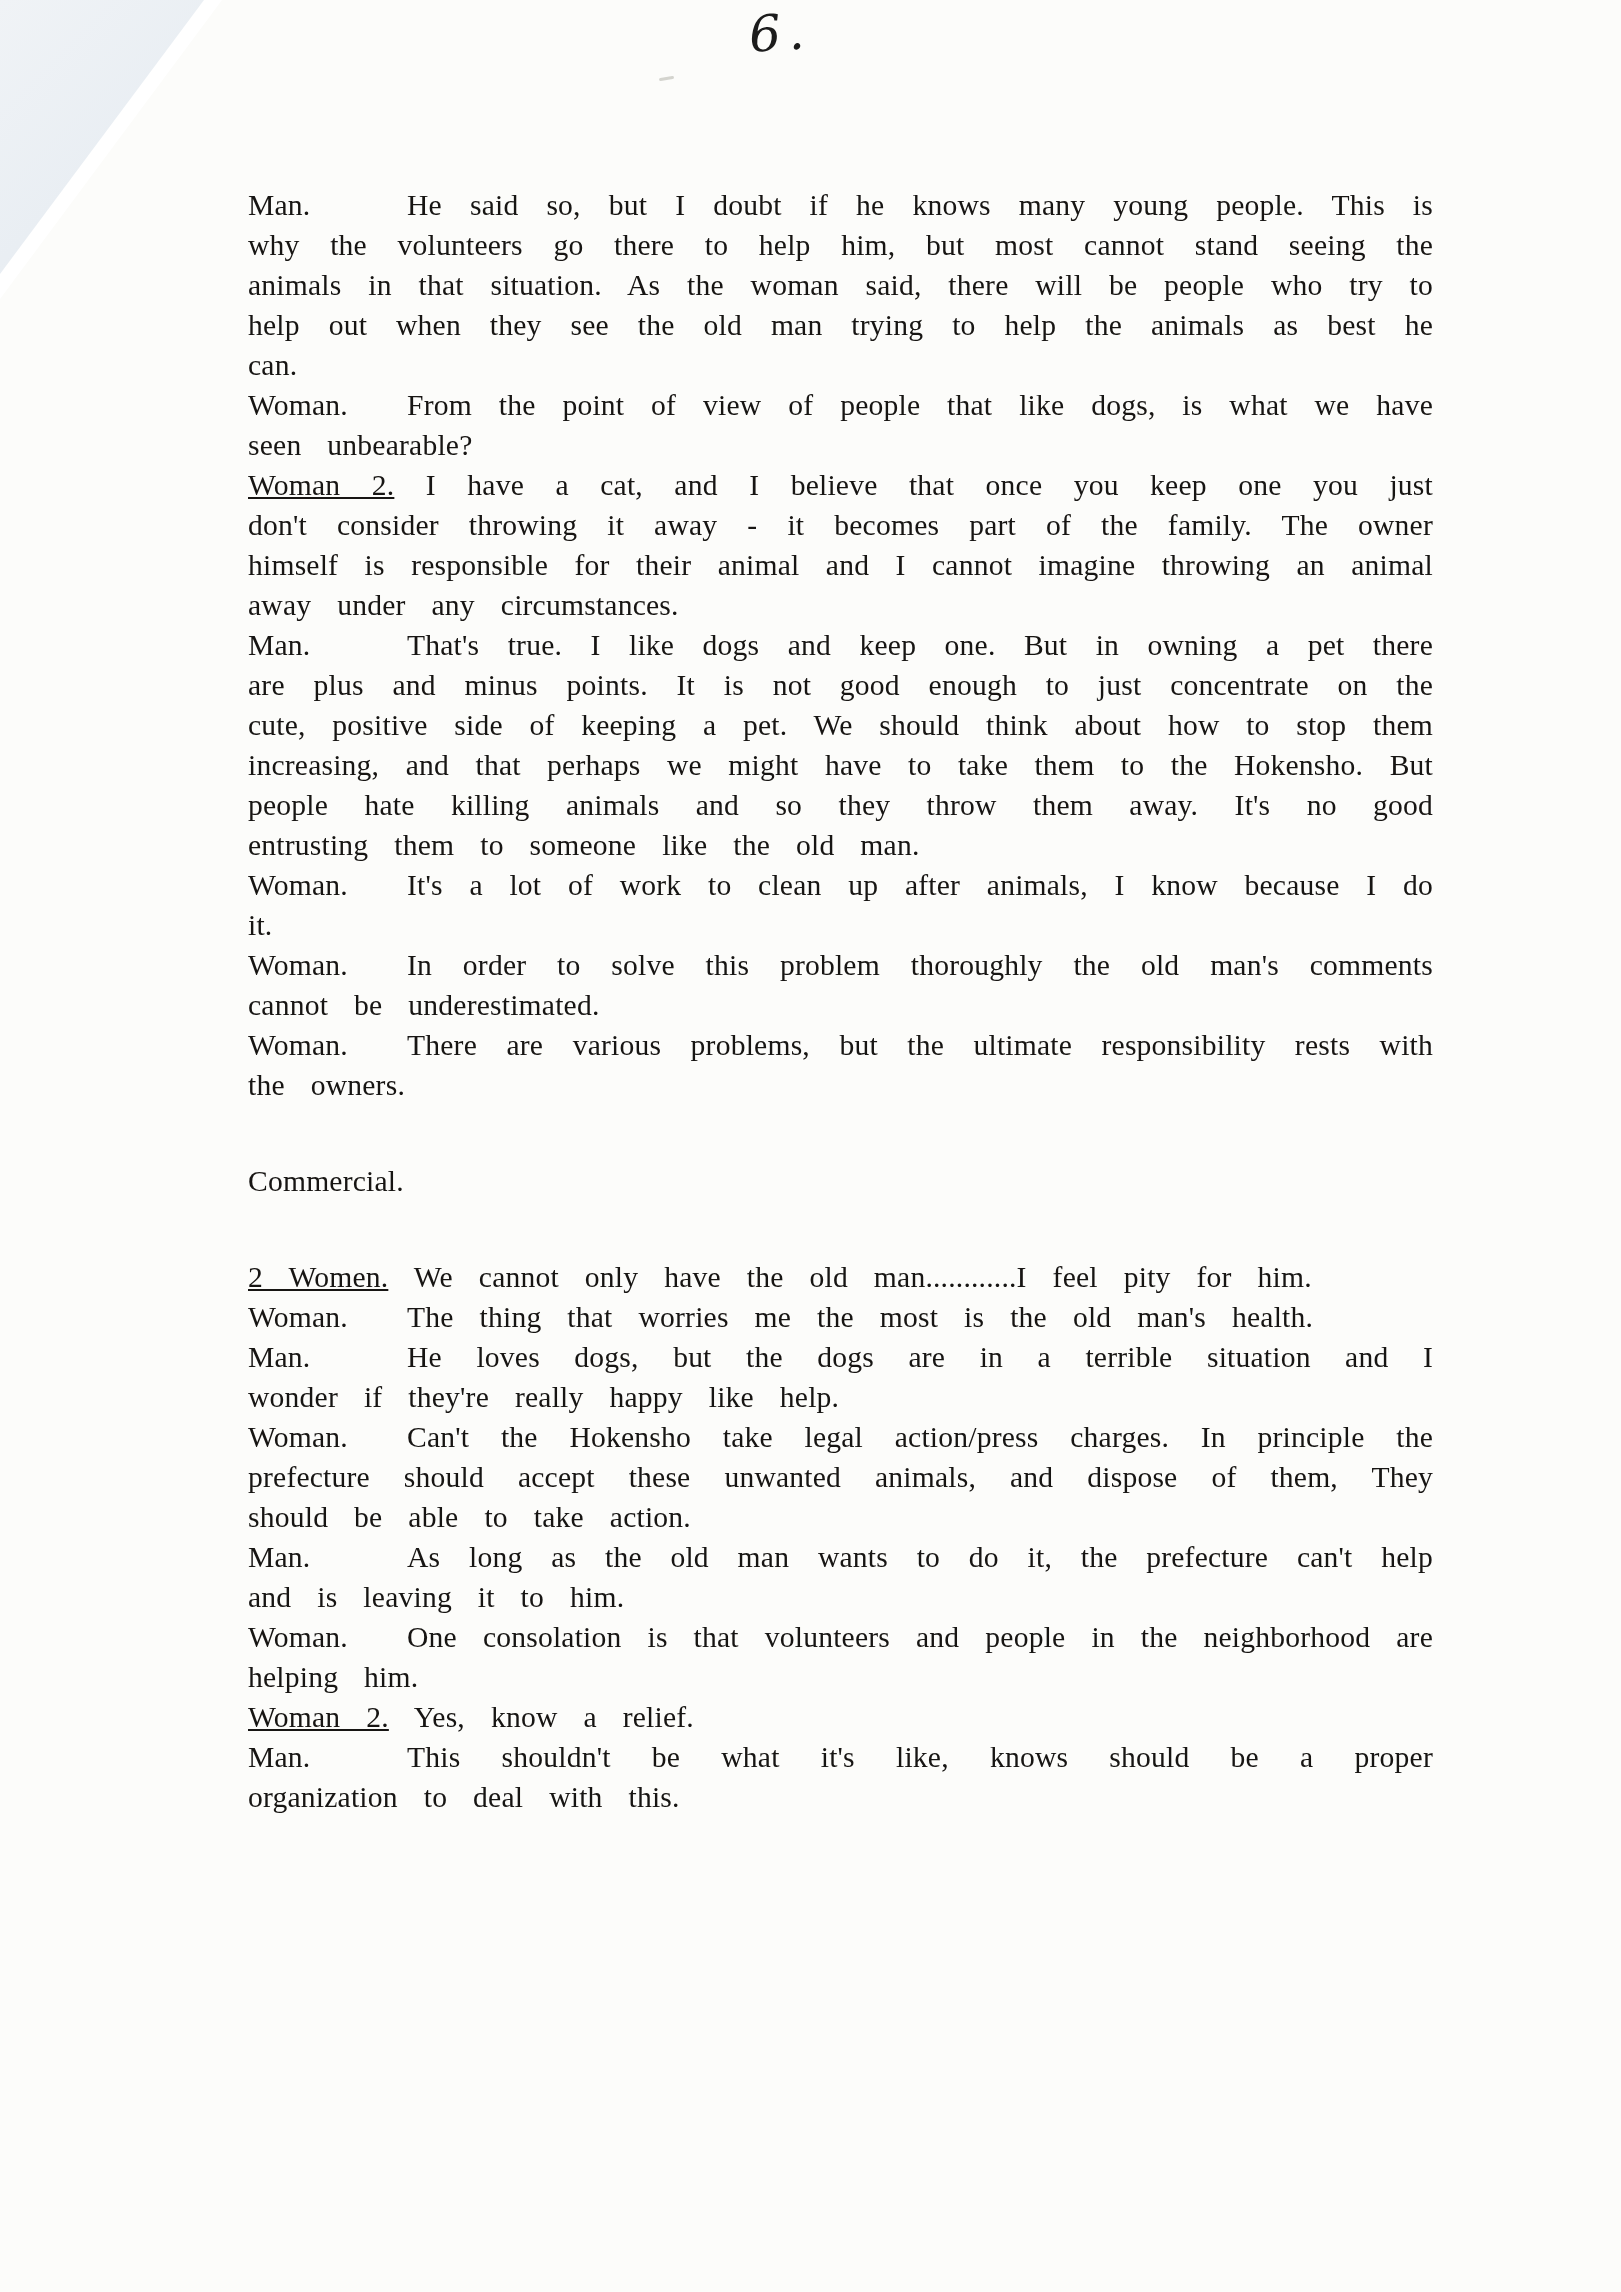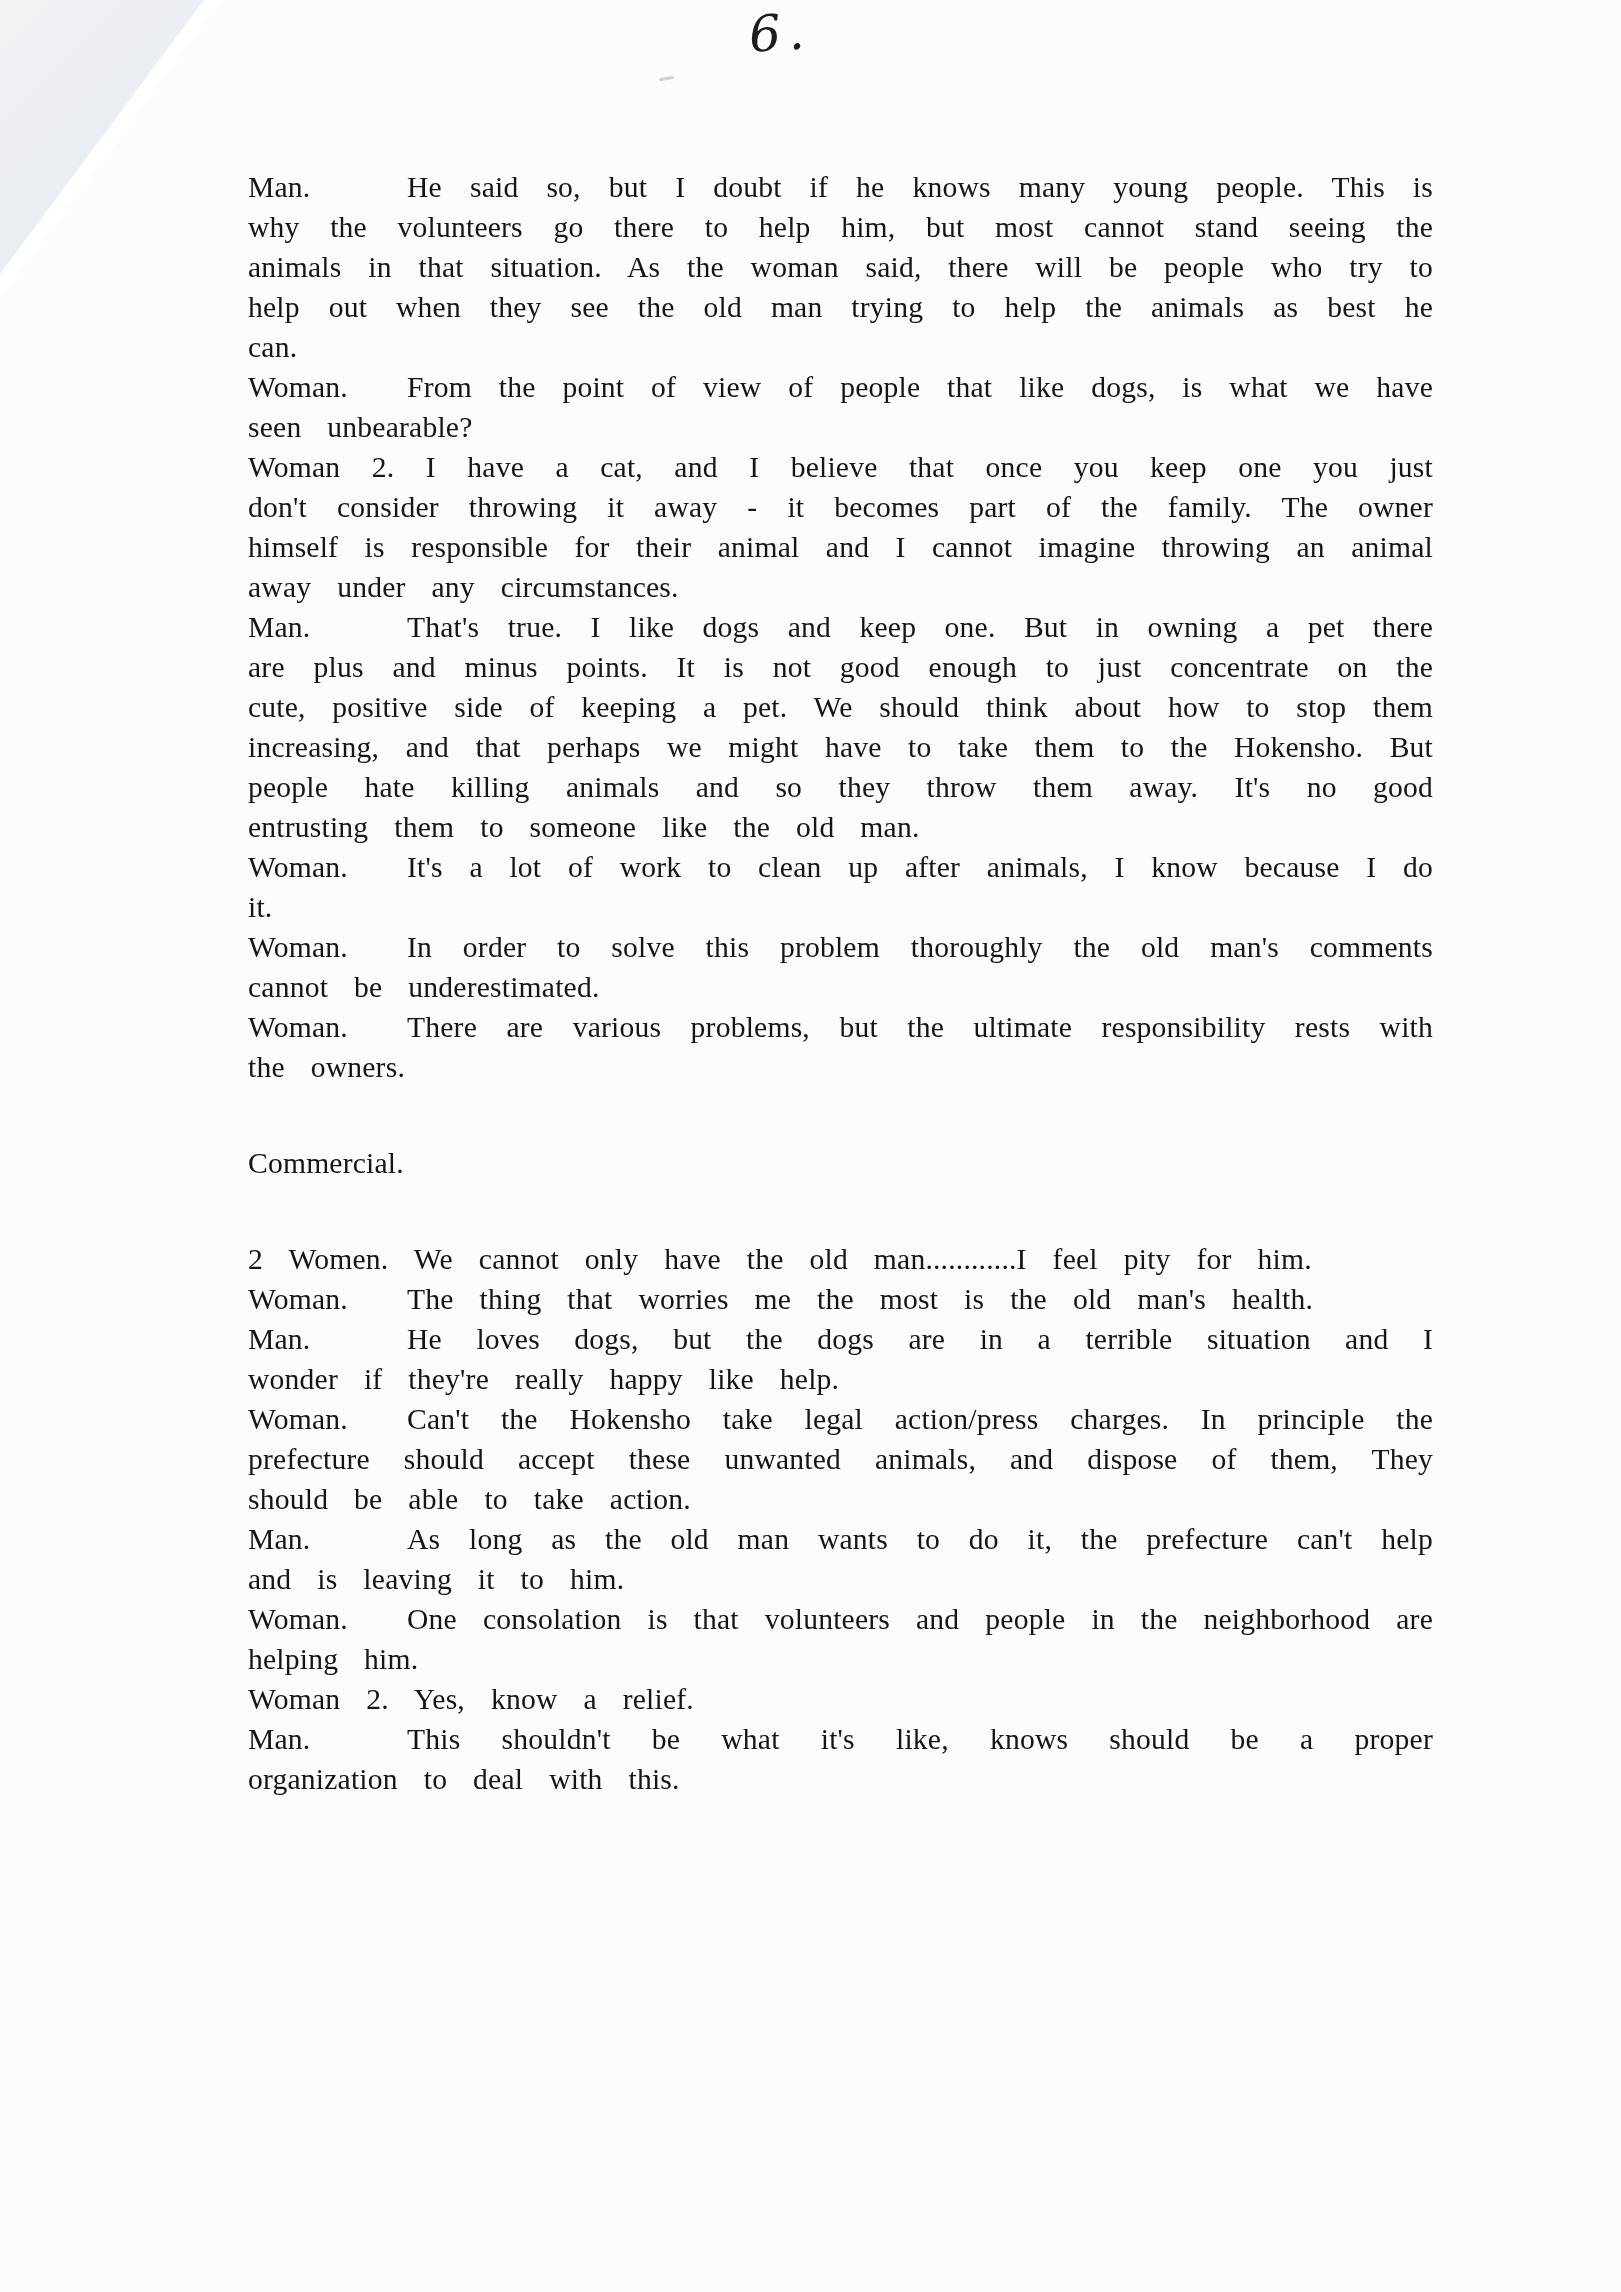--- a/index.html
+++ b/index.html
@@ -38,31 +38,31 @@
   .artifact-dash {
     position: absolute; top: 77px; left: 659px;
     width: 15px; height: 2.7px;
     background: #c9c9c3;
     border-radius: 1.8px;
     transform: rotate(-10deg);
     opacity: .8;
   }
   .content {
     position: absolute;
-    left: 248px; top: 167px;
+    left: 248px; top: 185px;
     width: 1185px;
     font-size: 29.6px;
     line-height: 40px;
     text-align: justify;
     word-spacing: 0.62em;
     letter-spacing: 0.2px;
   }
   .content p.turn { margin: 0; }
   .speaker.tab { display: inline-block; width: 159px; word-spacing: normal; }
-  .speaker.run { display: inline; }
+  .speaker.run { display: inline; text-decoration: underline; }
   h2.heading {
     margin: 56px 0 10px 0;
     font-size: 29.6px;
     line-height: 40px;
     font-weight: normal;
   }
   p.after-heading { margin-top: 56px !important; }
 </style>
 </head>
 <body>

